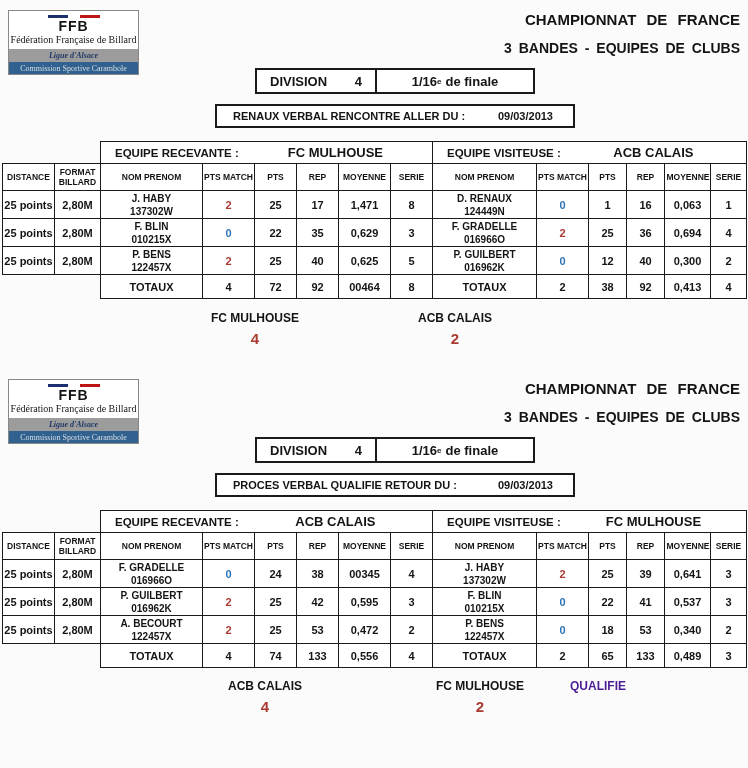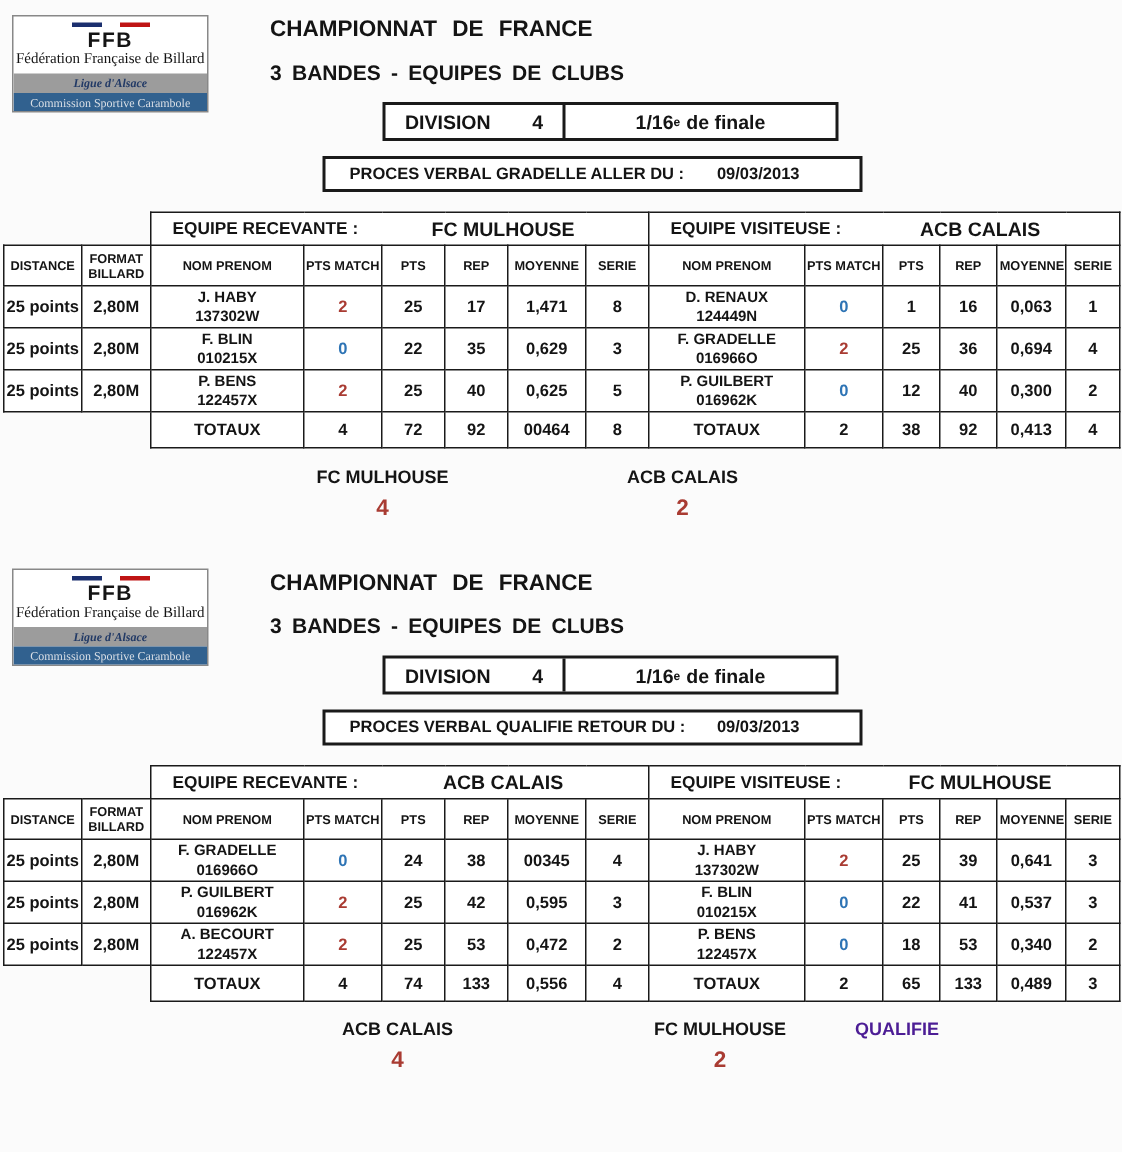--- a/index.html
+++ b/index.html
@@ -17,37 +17,37 @@
     border:1px solid #888;background:#fff;text-align:center;overflow:hidden;}
   .flags{display:flex;justify-content:center;gap:12px;margin-top:4px;}
   .flag{width:20px;height:3px;display:inline-block;}
   .ffb{font-size:14px;font-weight:bold;letter-spacing:1px;line-height:1.15;}
   .fed{font-family:"Liberation Serif", serif;font-size:10px;line-height:1.2;text-align:center;}
   .bar{height:13px;line-height:13px;font-family:"Liberation Serif", serif;font-size:8px;margin-top:3px;}
   .bar.gray{font-style:italic;font-weight:bold;}
   .bar.blue{margin-top:0;}
 
   
-  .head{margin-left:180px;width:560px;text-align:left;}
+  .head{margin-left:180px;width:560px;text-align:right;}
   .t1{font-size:15px;font-weight:bold;word-spacing:6px;padding-top:11px;}
   .t2{font-size:14px;font-weight:bold;word-spacing:3px;padding-top:12px;}
-  .division{margin:12px 0 0 75px;width:304px;height:26px;border:2px solid #1a1a1a;
+  .division{margin:12px 0 0 75px;width:280px;height:26px;border:2px solid #1a1a1a;
     display:flex;background:#fff;box-sizing:border-box;}
   .div-left{width:120px;border-right:2px solid #1a1a1a;box-sizing:border-box;
     display:flex;justify-content:space-between;align-items:center;
     padding:0 13px;font-weight:bold;font-size:13px;}
   .div-right{flex:1;display:flex;align-items:center;justify-content:center;
     font-weight:bold;font-size:13px;border-radius:11px;}
   .div-right sup{font-size:8px;margin:0 1px 0 0;}
   .div-right .rest{margin-left:3px;}
   .pvbox{margin:10px 0 0 35px;width:360px;height:24px;border:2px solid #1a1a1a;
     display:flex;align-items:center;background:#fff;box-sizing:border-box;
     font-weight:bold;font-size:11px;}
   .pv-label{padding-left:16px;}
-  .pv-date{margin-left:auto;padding-right:40px;}
+  .pv-date{margin-left:auto;padding-right:20px;}
 
   
   table.pv{border-collapse:collapse;table-layout:fixed;width:745px;margin:13px 0 0 2px;}
   table.pv td, table.pv th{border:1.5px solid #1a1a1a;background:#fff;
     text-align:center;vertical-align:middle;padding:0;}
   td.nocell{border:none !important;background:transparent !important;}
   .eq-cell{height:21px;font-weight:bold;}
   .eqwrap{display:flex;align-items:center;}
   .eq-label{padding-left:14px;font-size:11.5px;white-space:nowrap;}
   .eq-team{flex:1;text-align:center;font-size:13px;}
@@ -95,21 +95,21 @@
         <span>DIVISION</span>
         <span>4</span>
       </div>
       <div class="div-right">
         <span>1/16</span>
           <sup>e</sup>
           <span class="rest">de finale</span>
       </div>
     </div>
     <div class="pvbox">
-      <span class="pv-label">PROCES VERBAL GRADELLE ALLER DU :</span>
+      <span class="pv-label">RENAUX VERBAL RENCONTRE ALLER DU :</span>
       <span class="pv-date">09/03/2013</span>
     </div>
   </div>
 
   <table class="pv">
     <colgroup>
       <col style="width:52px">
         <col style="width:46px">
         <col style="width:102px">
         <col style="width:52px">

